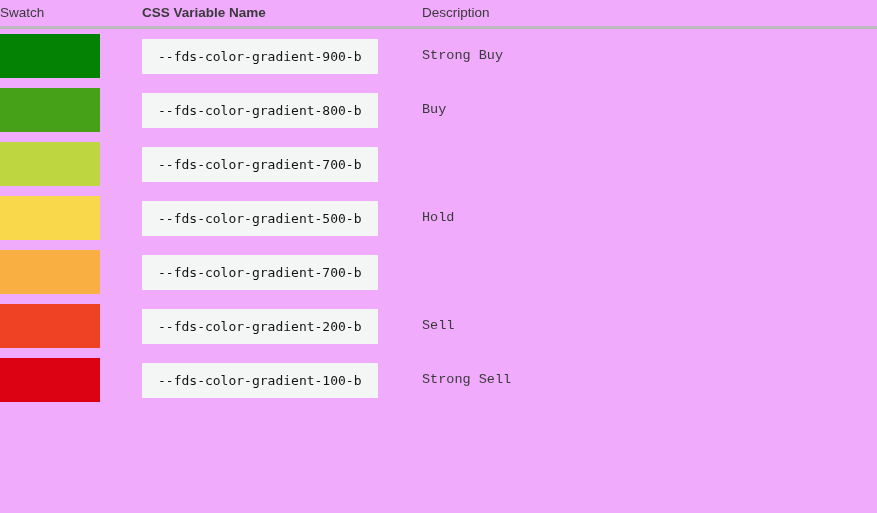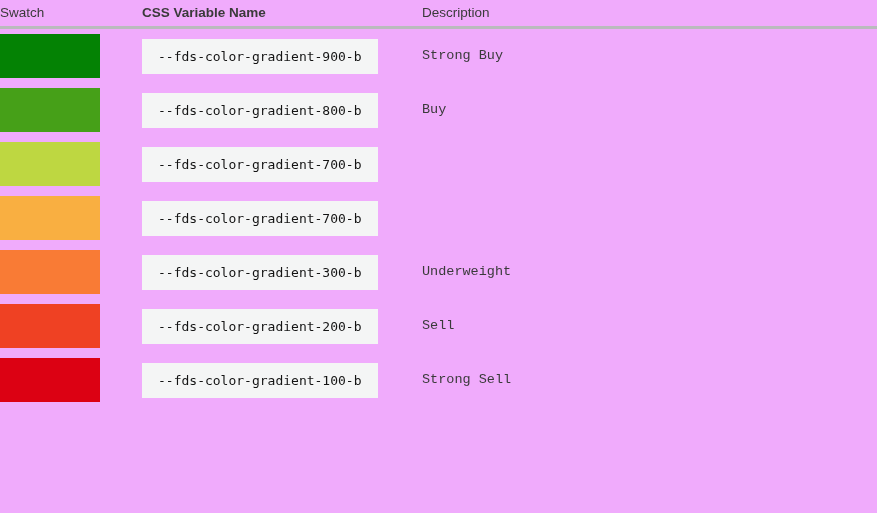--- a/index.html
+++ b/index.html
@@ -139,33 +139,33 @@
         <tr>
           <td class="swatch-cell">
             <span class="swatch" style="background-color: rgb(190, 215, 65);"></span>
           </td>
           <td></td>
           <td class="var-cell"><code class="var-chip">--fds-color-gradient-700-b</code></td>
           <td class="desc-cell"></td>
         </tr>
         <tr>
           <td class="swatch-cell">
+            <span class="swatch" style="background-color: rgb(249, 217, 75);"></span>
+          </td>
+          <td></td>
+          <td class="var-cell"><code class="var-chip">--fds-color-gradient-500-b</code></td>
+          <td class="desc-cell">Hold</td>
+        </tr>
+        <tr>
+          <td class="swatch-cell">
             <span class="swatch" style="background-color: rgb(249, 175, 65);"></span>
           </td>
           <td></td>
           <td class="var-cell"><code class="var-chip">--fds-color-gradient-700-b</code></td>
           <td class="desc-cell"></td>
-        </tr>
-        <tr>
-          <td class="swatch-cell">
-            <span class="swatch" style="background-color: rgb(249, 123, 53);"></span>
-          </td>
-          <td></td>
-          <td class="var-cell"><code class="var-chip">--fds-color-gradient-300-b</code></td>
-          <td class="desc-cell">Underweight</td>
         </tr>
         <tr>
           <td class="swatch-cell">
             <span class="swatch" style="background-color: rgb(239, 65, 35);"></span>
           </td>
           <td></td>
           <td class="var-cell"><code class="var-chip">--fds-color-gradient-200-b</code></td>
           <td class="desc-cell">Sell</td>
         </tr>
         <tr>

